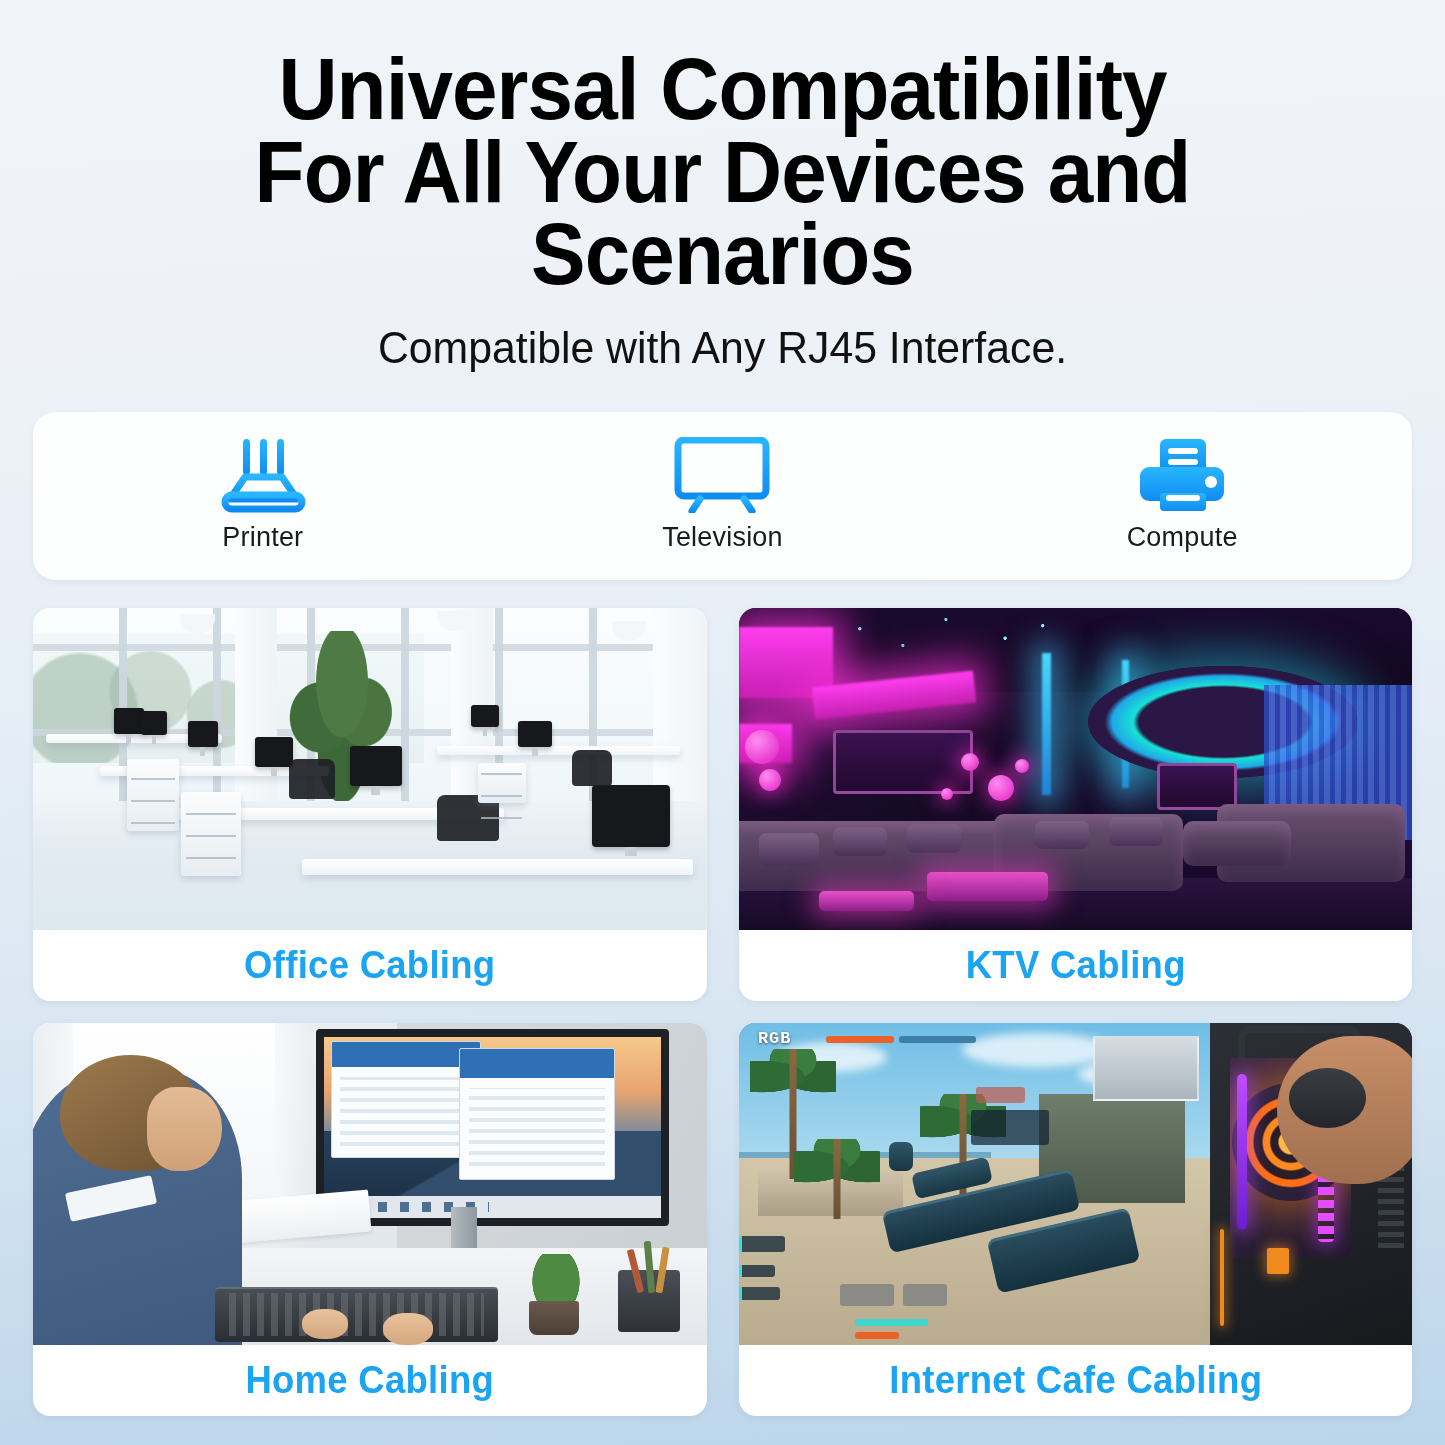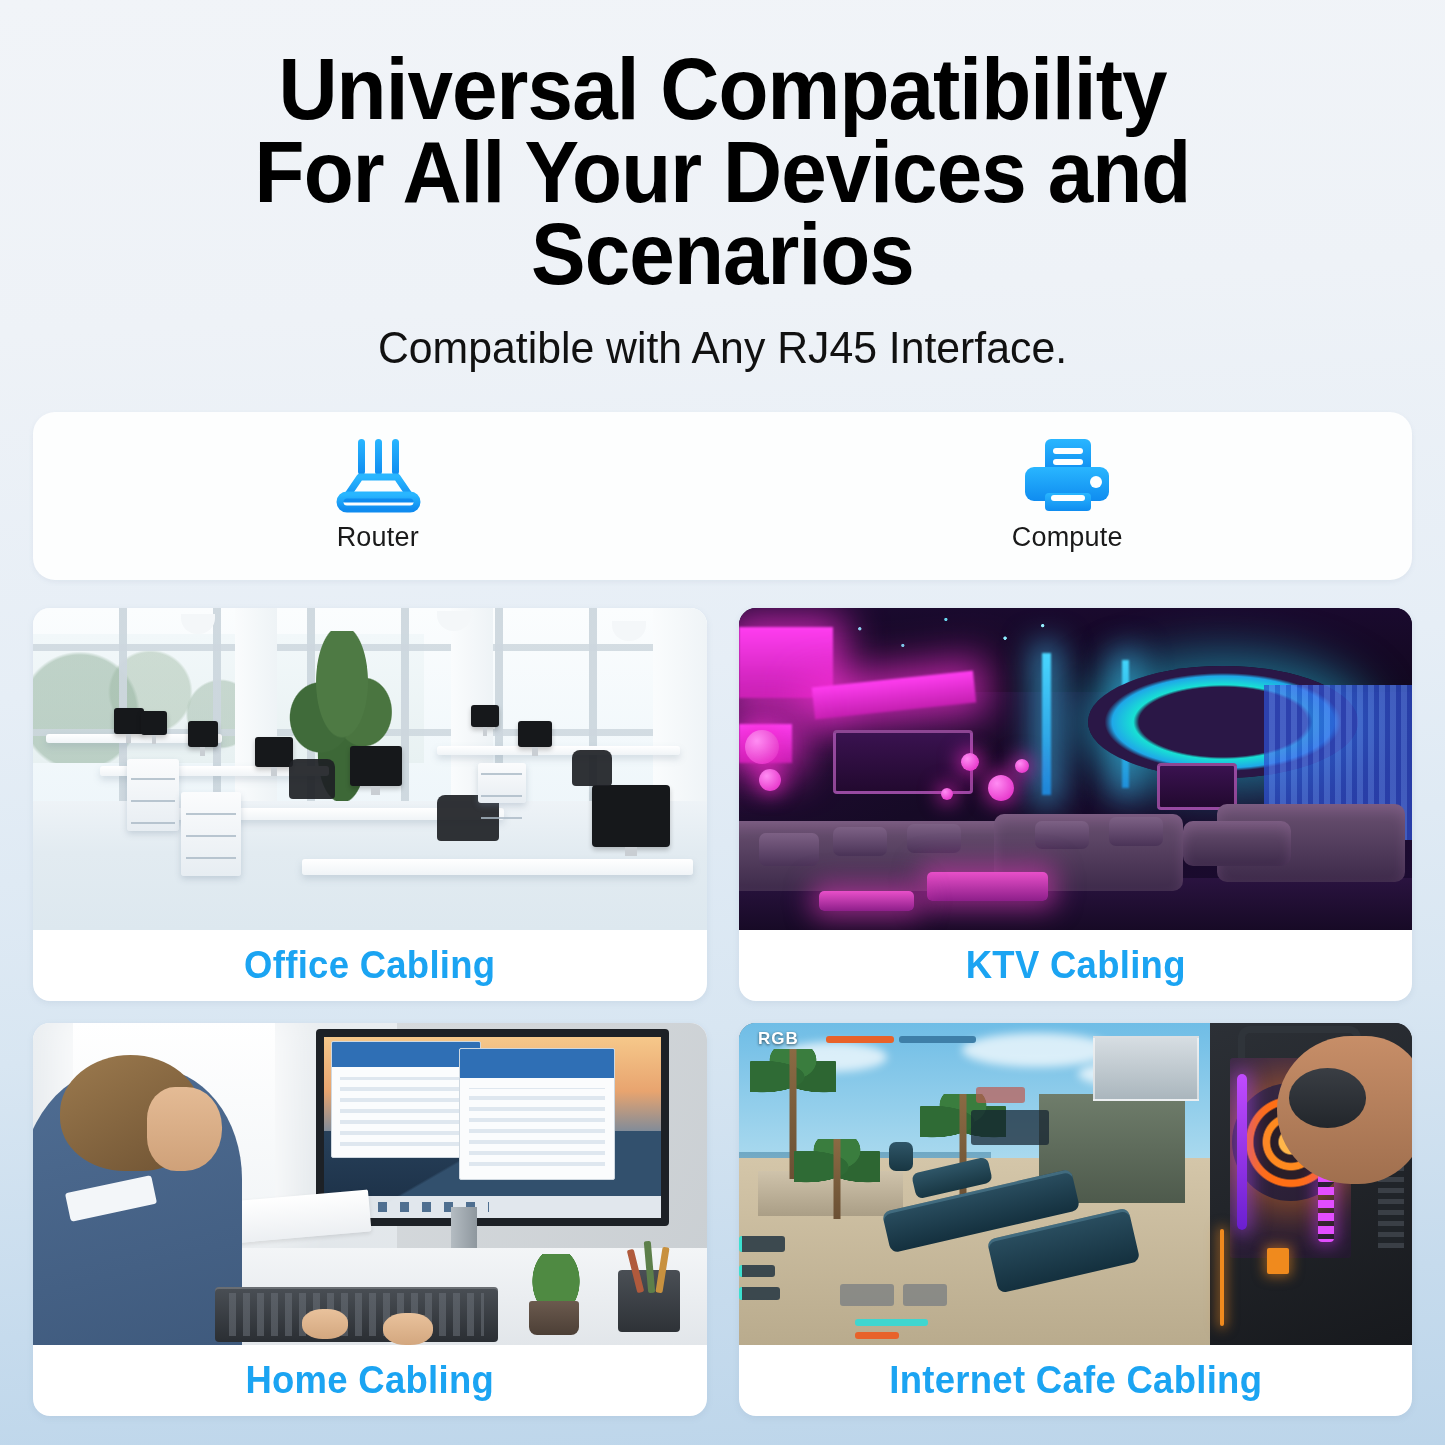--- a/index.html
+++ b/index.html
@@ -165,21 +165,21 @@
   .k-cush{position:absolute;background:linear-gradient(#7d6185,#4a3357);border-radius:7px;}
   .k-table{position:absolute;background:linear-gradient(#e84fc9,#8d1f8a);border-radius:5px;
     box-shadow:0 0 26px 8px rgba(230,60,190,.55);}
   .k-floor{position:absolute;left:0;bottom:0;width:100%;height:16%;
     background:linear-gradient(#2a1340,#170a26);}
 
   
   .cafe{background:linear-gradient(#1b2026,#0f1317);}
   .g-screen{position:absolute;left:0;top:0;width:72%;height:100%;
     background:linear-gradient(#7cc4e8 0 38%,#cbbfa6 38%,#bfb296);
-    border-right:9px solid #14171b;overflow:hidden;}
+    border-right:9px solid #14171b;overflow:hidden;font-family:Liberation Mono, monospace;}
   .g-sky{position:absolute;left:0;top:0;width:100%;height:42%;
     background:linear-gradient(#6fbde6,#a9d9ee);}
   .g-cloud{position:absolute;background:rgba(255,255,255,.72);border-radius:50%;filter:blur(4px);}
   .g-sea{position:absolute;left:0;top:40%;width:52%;height:10%;
     background:linear-gradient(#6fa8c4,#8fb6c6);}
   .g-ground{position:absolute;left:0;bottom:0;width:100%;height:58%;
     background:linear-gradient(#d4c6a9,#b9ab8d);}
   .g-wall{position:absolute;left:4%;top:46%;width:30%;height:14%;
     background:linear-gradient(#cfc3ab,#aa9e86);}
   .g-bld{position:absolute;right:8%;top:22%;width:30%;height:34%;
@@ -252,24 +252,41 @@
                 <stop offset="1" stop-color="#0F8CF0"></stop>
               </linearGradient>
             </defs>
           <rect x="28" y="2" width="7" height="36" rx="3.5" fill="url(#gb3)"></rect>
           <rect x="45" y="2" width="7" height="36" rx="3.5" fill="url(#gb3)"></rect>
           <rect x="62" y="2" width="7" height="36" rx="3.5" fill="url(#gb3)"></rect>
           <path d="M30 40 H67 L82 62 H15 Z" fill="none" stroke="url(#gb3)" stroke-width="7" stroke-linejoin="round"></path>
           <rect x="10" y="58" width="77" height="14" rx="7" fill="none" stroke="url(#gb3)" stroke-width="7"></rect>
         </svg>
       </div>
-      <div class="lb">Router</div>
-    </div>
-
-
+      <div class="lb">Printer</div>
+    </div>
+
+
+    <div class="dev">
+      <div class="gl">
+        <svg width="100" height="76" viewBox="0 0 100 76">
+          <defs>
+              <linearGradient id="gb5" x1="0" y1="0" x2="0" y2="1">
+            <stop offset="0" stop-color="#29B6FF"></stop>
+                <stop offset="1" stop-color="#0F8CF0"></stop>
+              </linearGradient>
+            </defs>
+          <rect x="6" y="3" width="88" height="56" rx="6" fill="none" stroke="url(#gb5)" stroke-width="7"></rect>
+          <line x1="9" y1="43" x2="91" y2="43" stroke="url(#gb5)" stroke-width="6"></line>
+          <path d="M28 62 L20 74" stroke="url(#gb5)" stroke-width="7" stroke-linecap="round"></path>
+          <path d="M72 62 L80 74" stroke="url(#gb5)" stroke-width="7" stroke-linecap="round"></path>
+        </svg>
+      </div>
+      <div class="lb">Television</div>
+    </div>
 
 
     <div class="dev">
       <div class="gl">
         <svg width="96" height="76" viewBox="0 0 96 76">
           <defs>
               <linearGradient id="gb7" x1="0" y1="0" x2="0" y2="1">
             <stop offset="0" stop-color="#29B6FF"></stop>
                 <stop offset="1" stop-color="#0F8CF0"></stop>
               </linearGradient>

